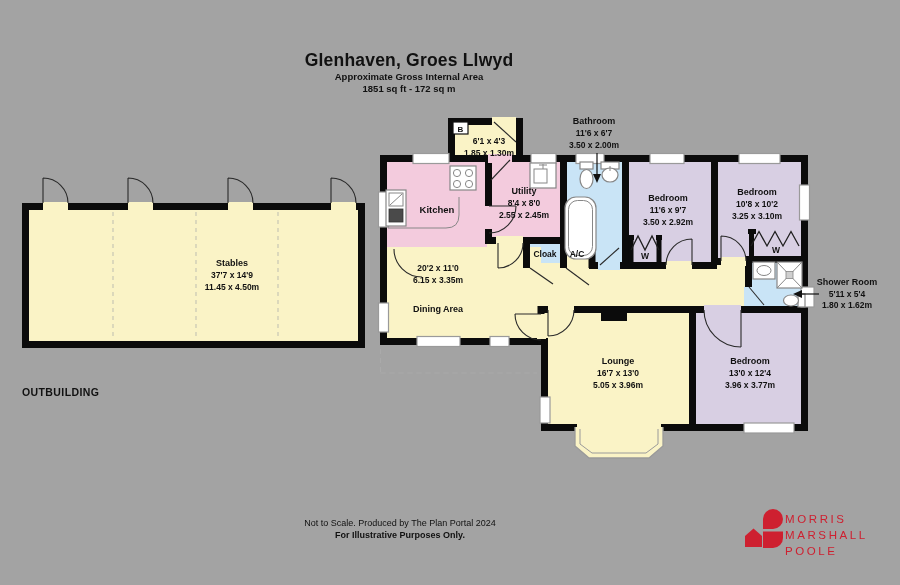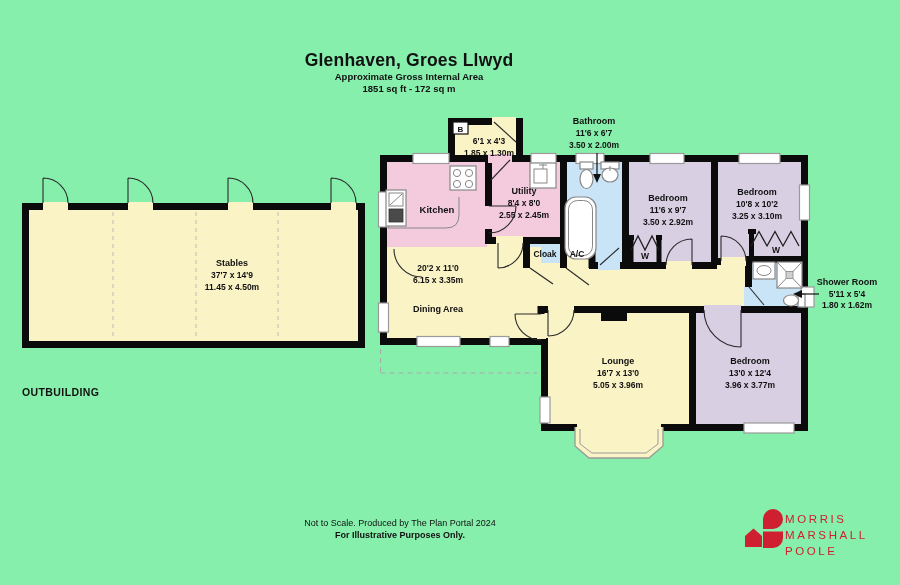--- a/index.html
+++ b/index.html
@@ -1,16 +1,16 @@
 <!DOCTYPE html>
 <html><head>
 <meta charset="utf-8">
 <style>
   html,body{margin:0;padding:0;background:#fff}
-  .page{position:relative;width:900px;height:585px;background:#86efac;overflow:hidden}
+  .page{position:relative;width:900px;height:585px;background:#a3a3a3;overflow:hidden}
   svg{display:block}
   .wall{fill:none;stroke:#0b0b0b;stroke-width:7;stroke-linecap:butt}
   .wall5{fill:none;stroke:#0b0b0b;stroke-width:5;stroke-linecap:butt}
   .fy{fill:#faf3c6}
   .fp{fill:#f3cbdd}
   .fb{fill:#c9e4f6}
   .fv{fill:#d8cfe3}
   .win{fill:#ffffff;stroke:#9a9a9a;stroke-width:1.2}
   .door{fill:none;stroke:#2a2a2a;stroke-width:1.1}
   .fix{fill:#ffffff;stroke:#878787;stroke-width:1.2}

